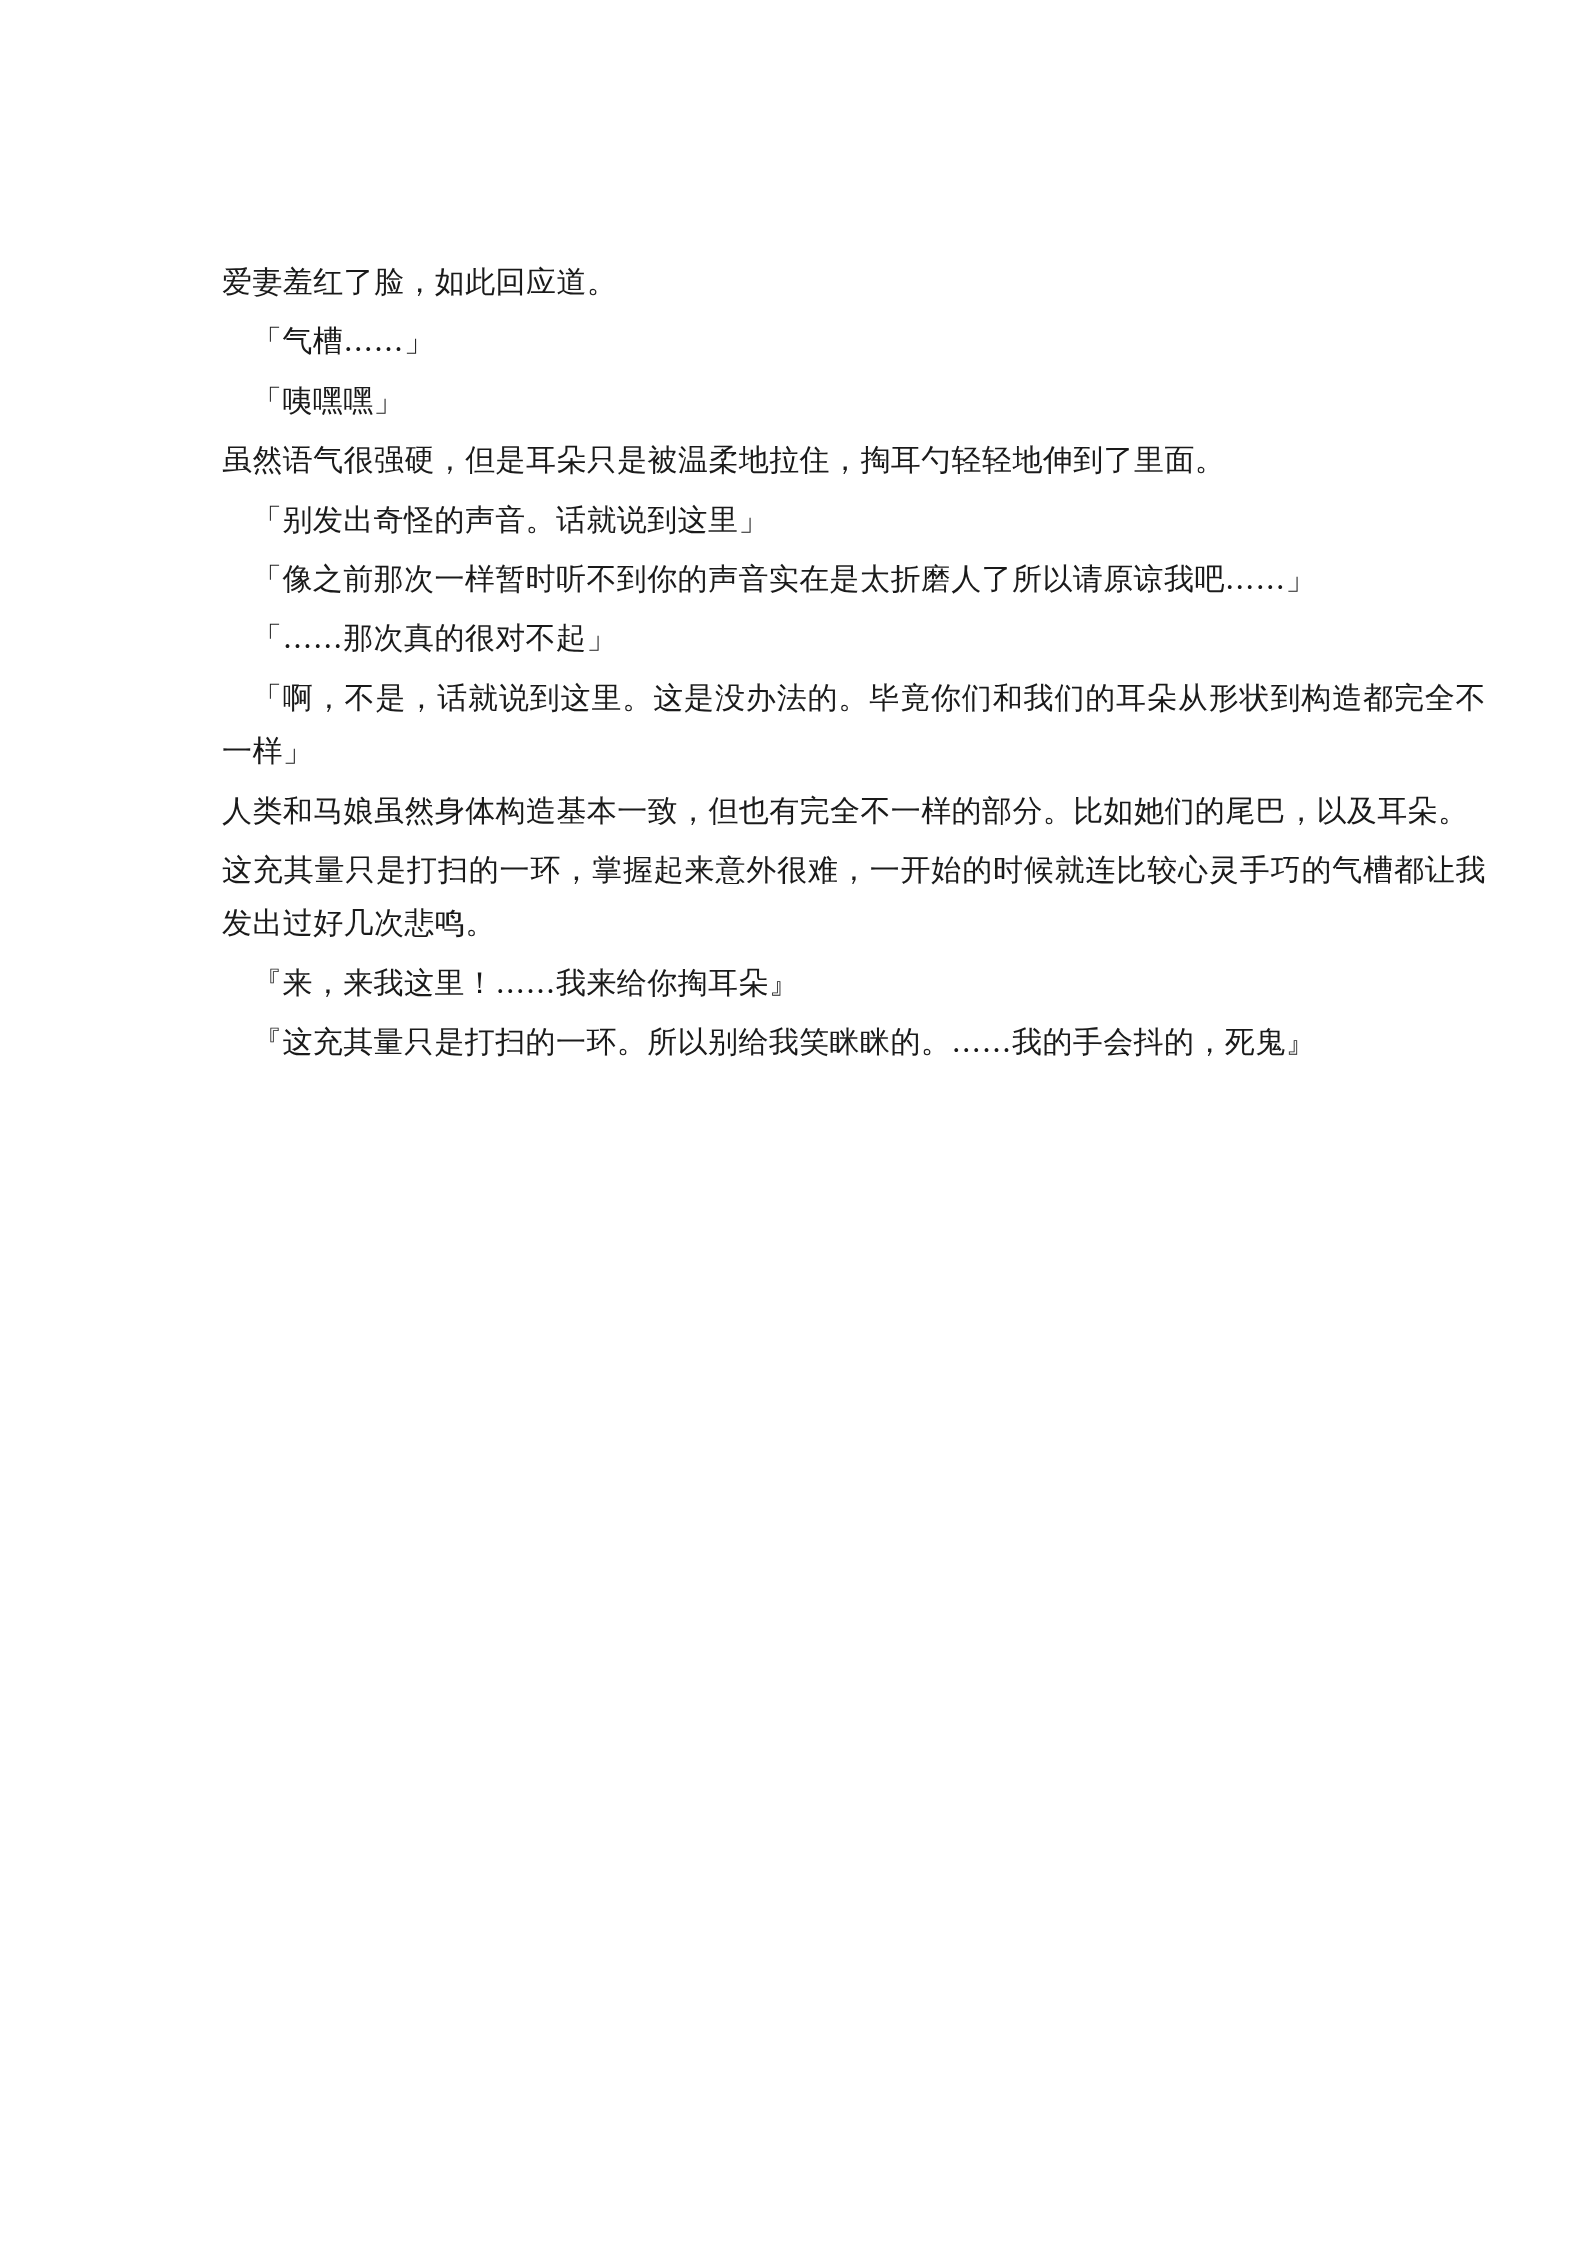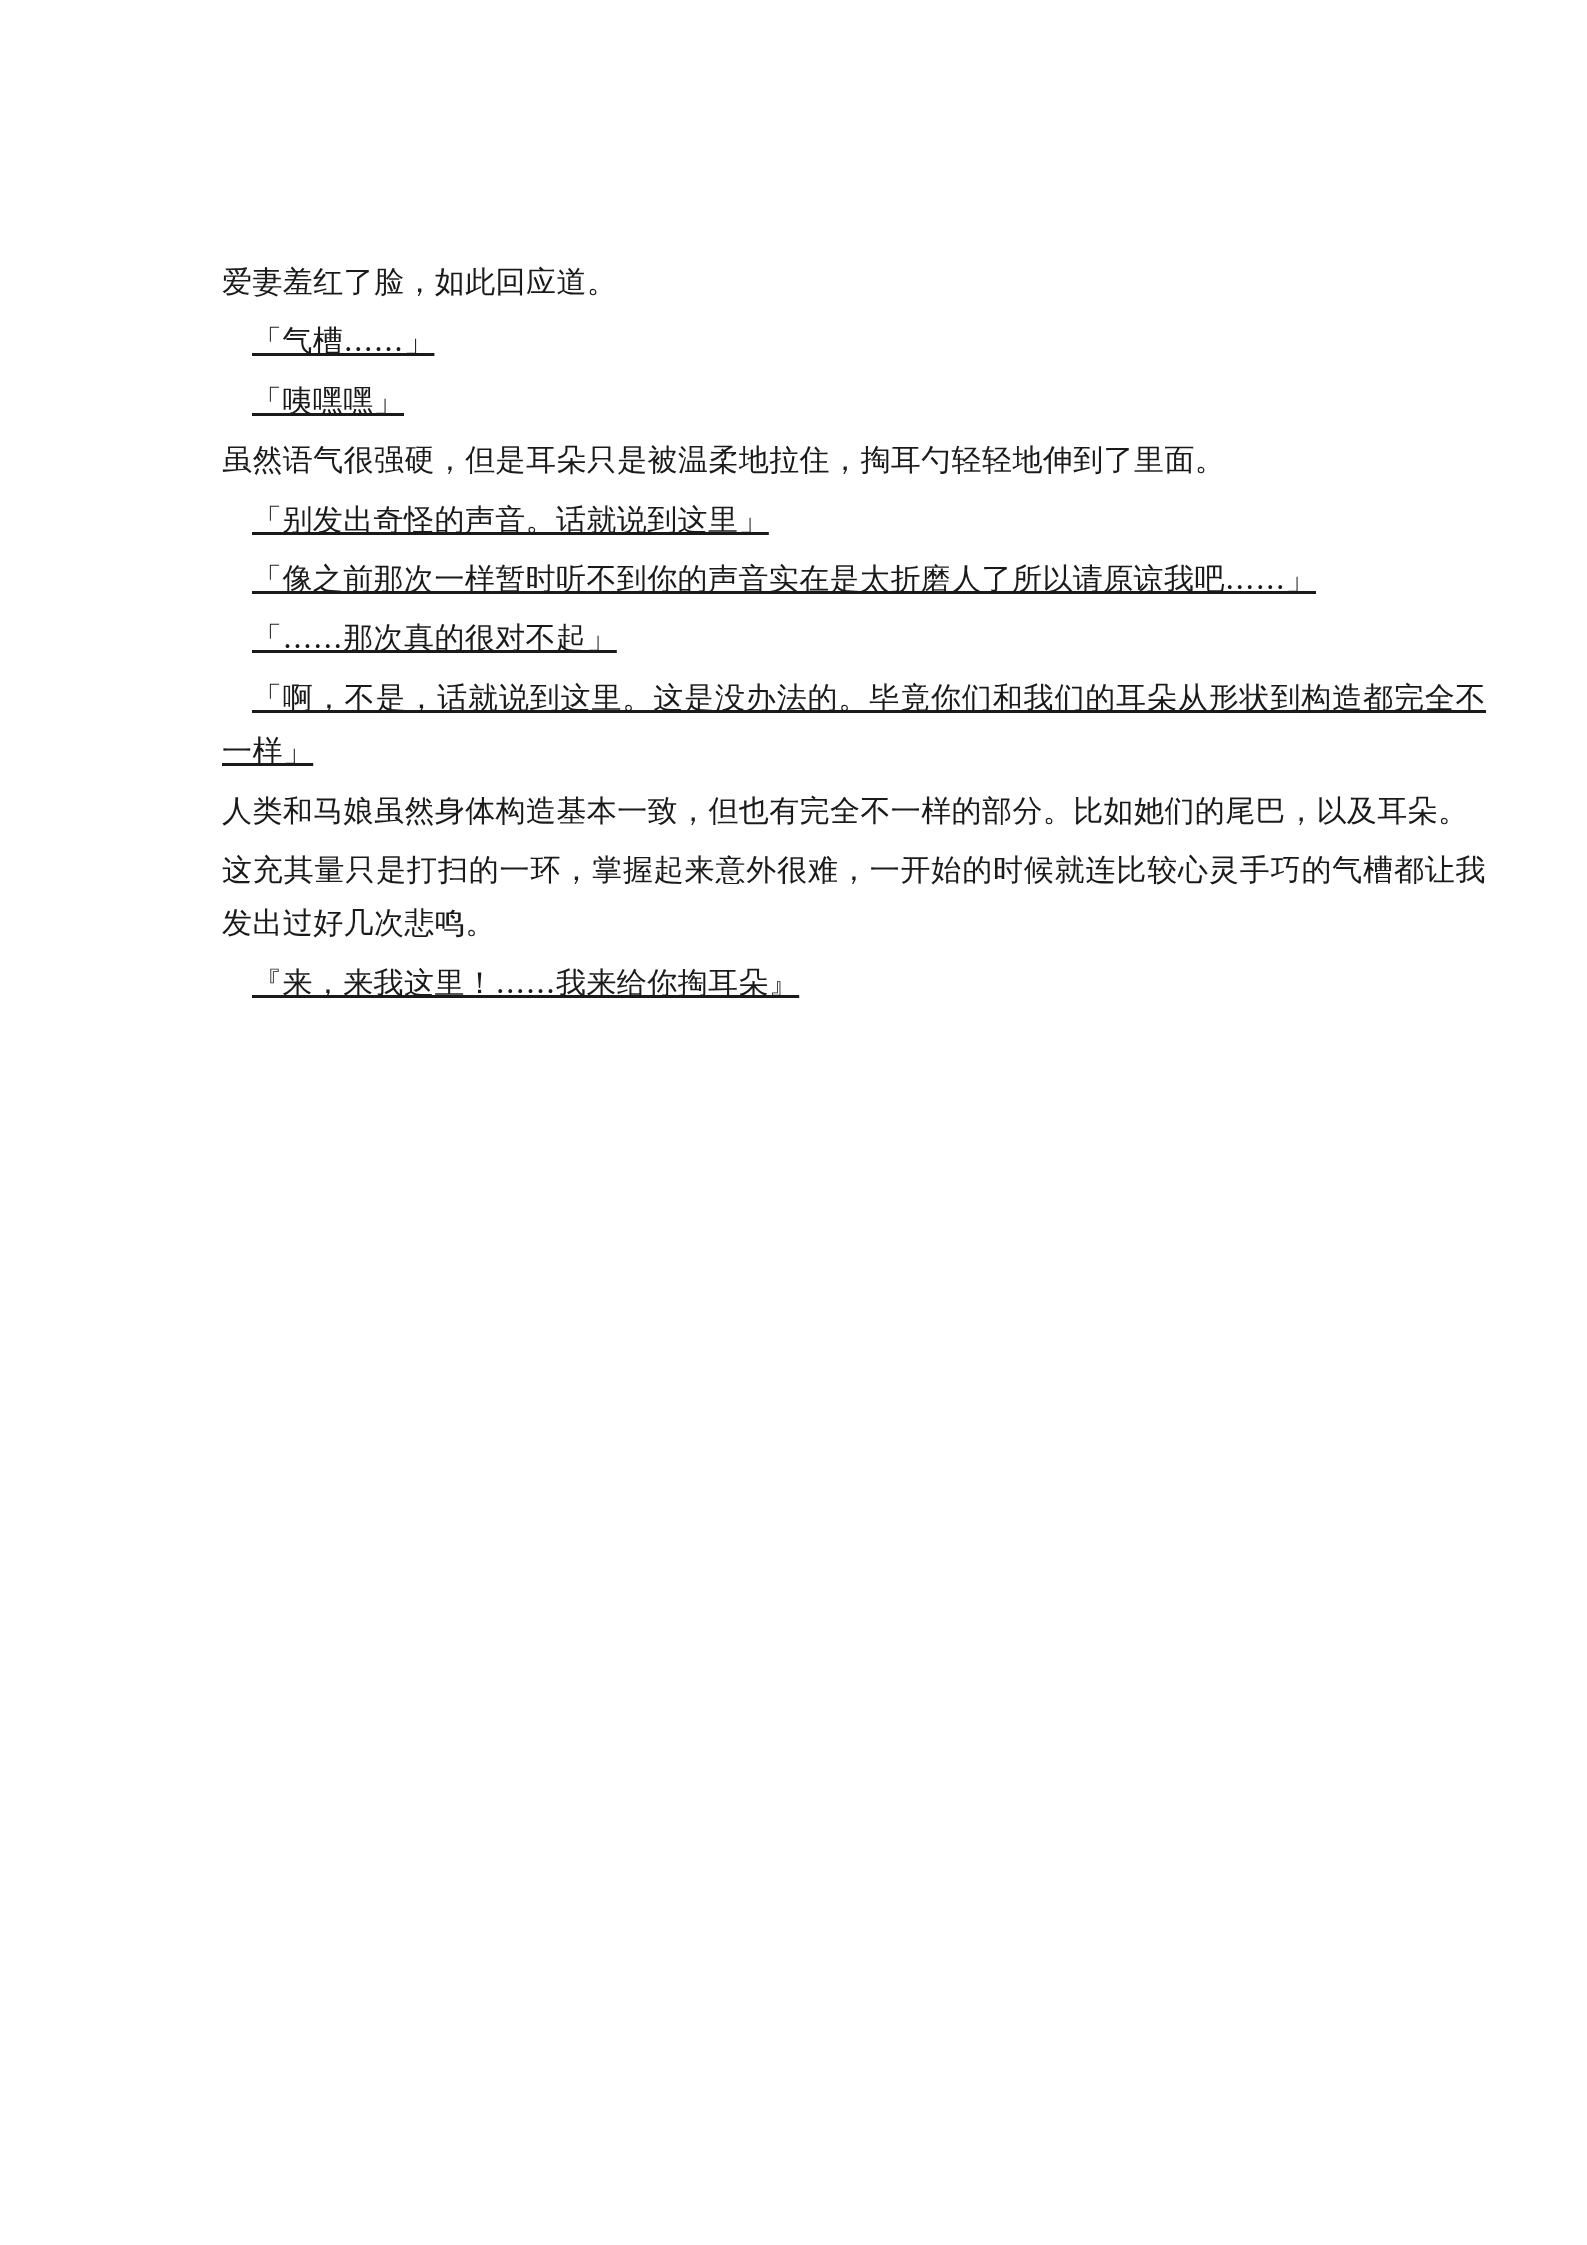--- a/index.html
+++ b/index.html
@@ -26,33 +26,33 @@
     letter-spacing: 0.4px;
     text-align: justify;
     text-justify: inter-ideograph;
   }
   p {
     margin: 0 0 6px 0;
     text-indent: 0;
   }
   p.indent {
     text-indent: 30px;
-    text-decoration: underline;
   }
 </style>
 </head>
 <body>
 
 <div class="page">
   <div class="body-text">
     <p>爱妻羞红了脸，如此回应道。</p>
     <p class="indent">「气槽……」</p>
     <p class="indent">「咦嘿嘿」</p>
     <p>虽然语气很强硬，但是耳朵只是被温柔地拉住，掏耳勺轻轻地伸到了里面。</p>
     <p class="indent">「别发出奇怪的声音。话就说到这里」</p>
     <p class="indent">「像之前那次一样暂时听不到你的声音实在是太折磨人了所以请原谅我吧……」</p>
     <p class="indent">「……那次真的很对不起」</p>
     <p class="indent">「啊，不是，话就说到这里。这是没办法的。毕竟你们和我们的耳朵从形状到构造都完全不一样」</p>
     <p>人类和马娘虽然身体构造基本一致，但也有完全不一样的部分。比如她们的尾巴，以及耳朵。</p>
     <p>这充其量只是打扫的一环，掌握起来意外很难，一开始的时候就连比较心灵手巧的气槽都让我发出过好几次悲鸣。</p>
     <p class="indent">『来，来我这里！……我来给你掏耳朵』</p>
+    <p class="indent">『这充其量只是打扫的一环。所以别给我笑眯眯的。……我的手会抖的，死鬼』</p>
   </div>
 </div>
 
 </body></html>

